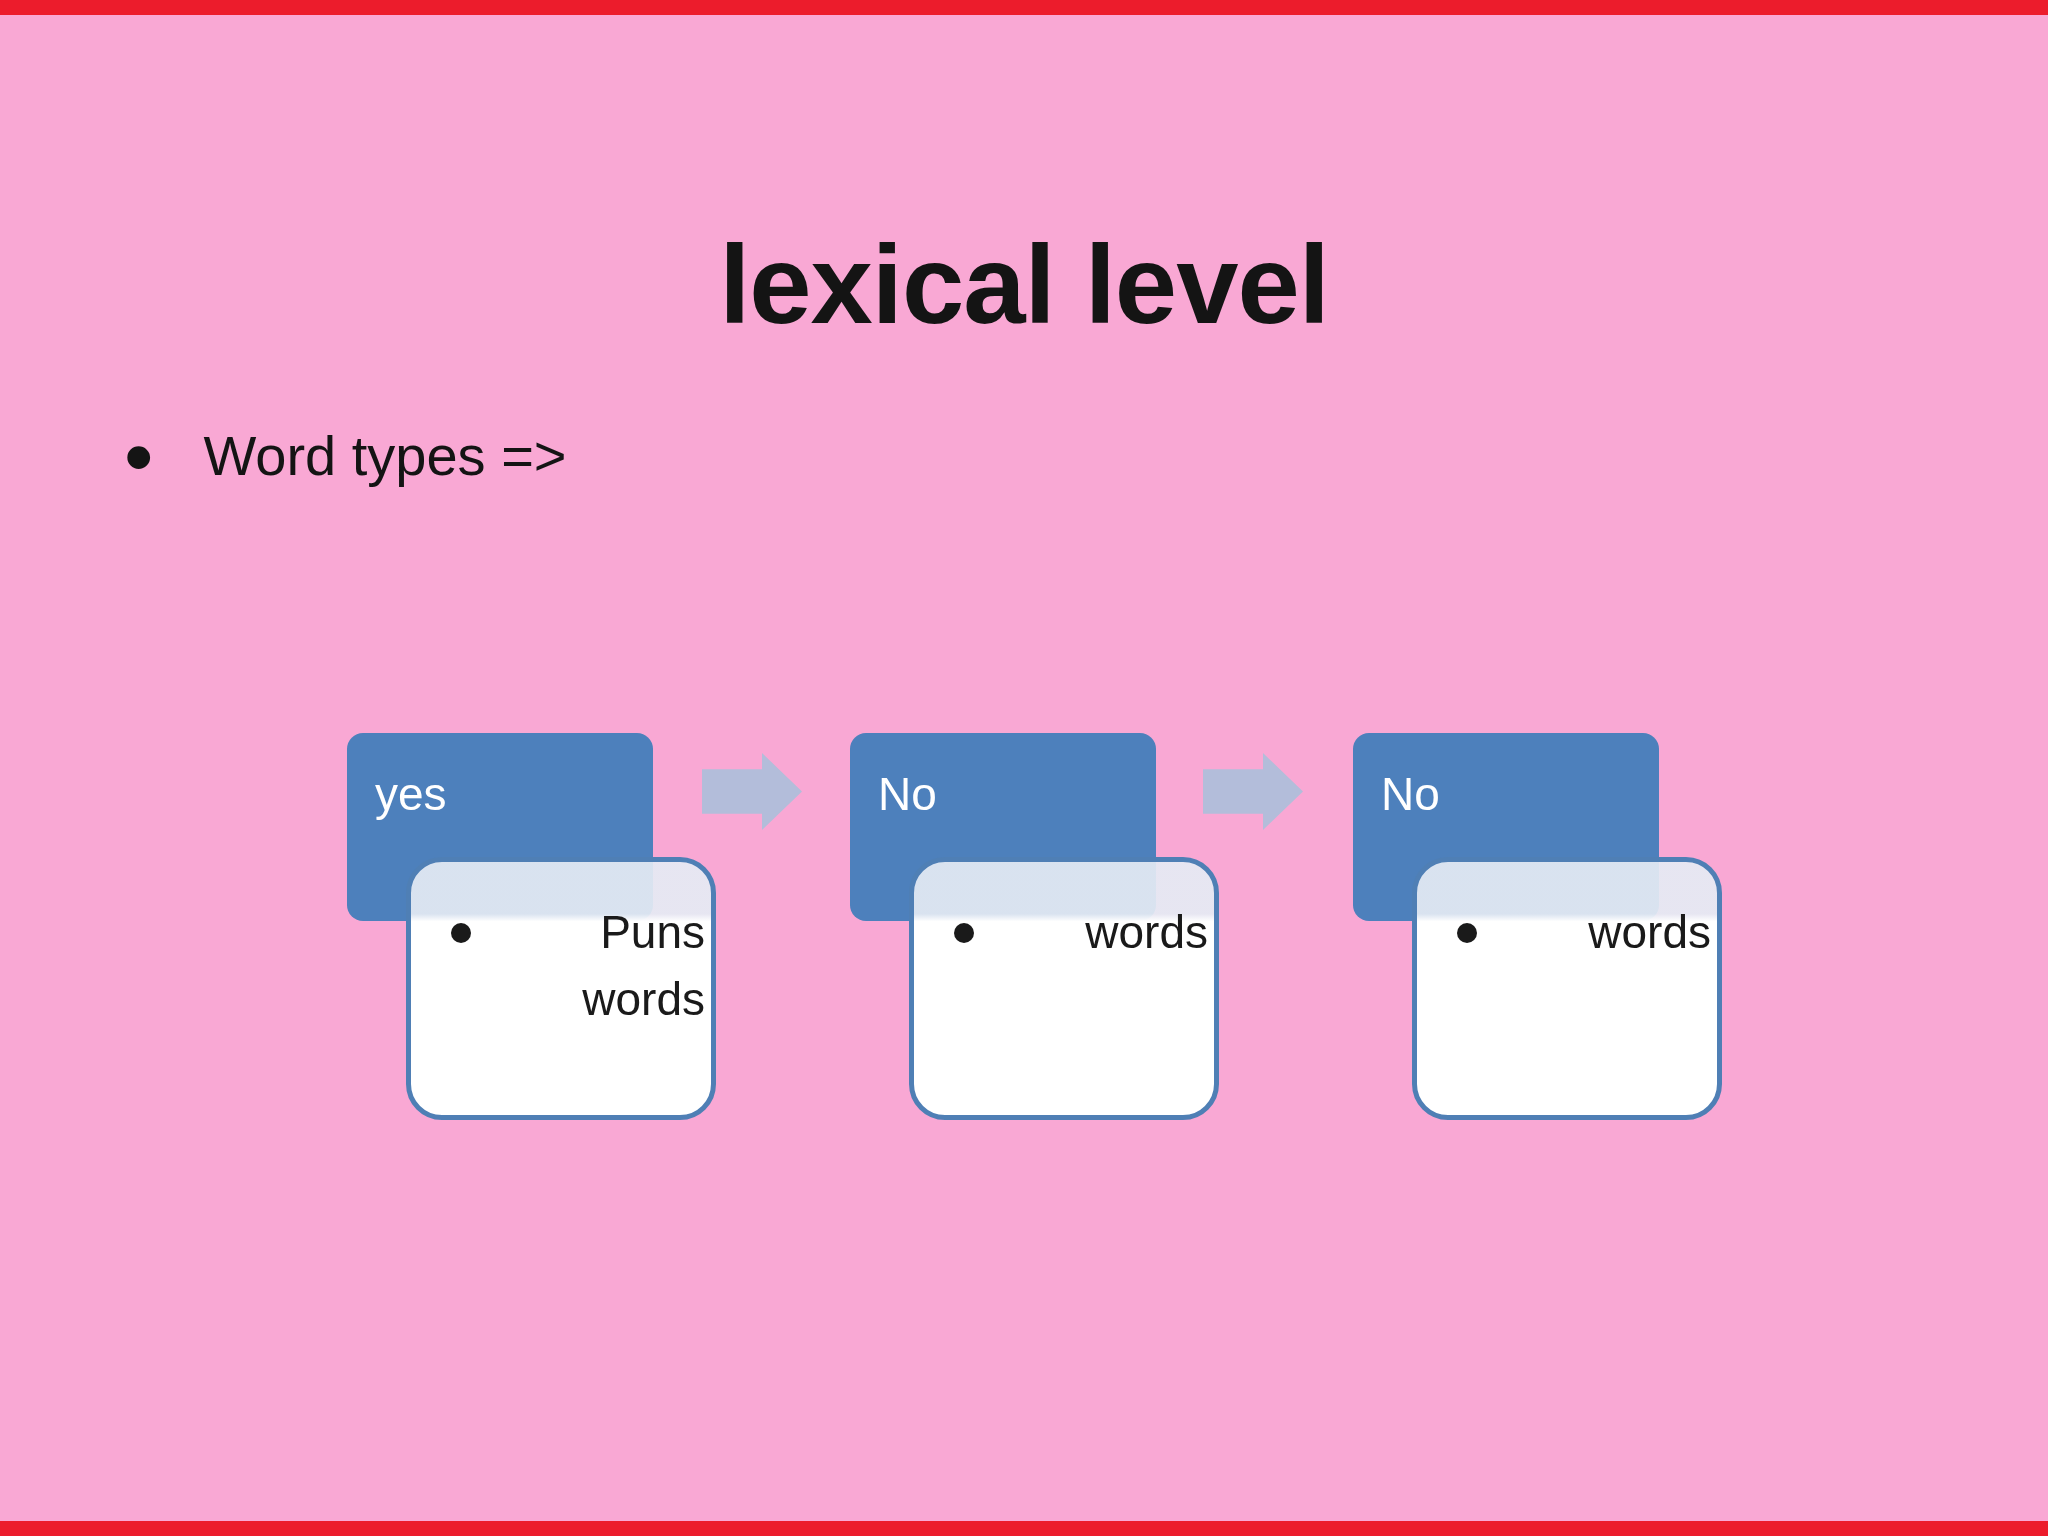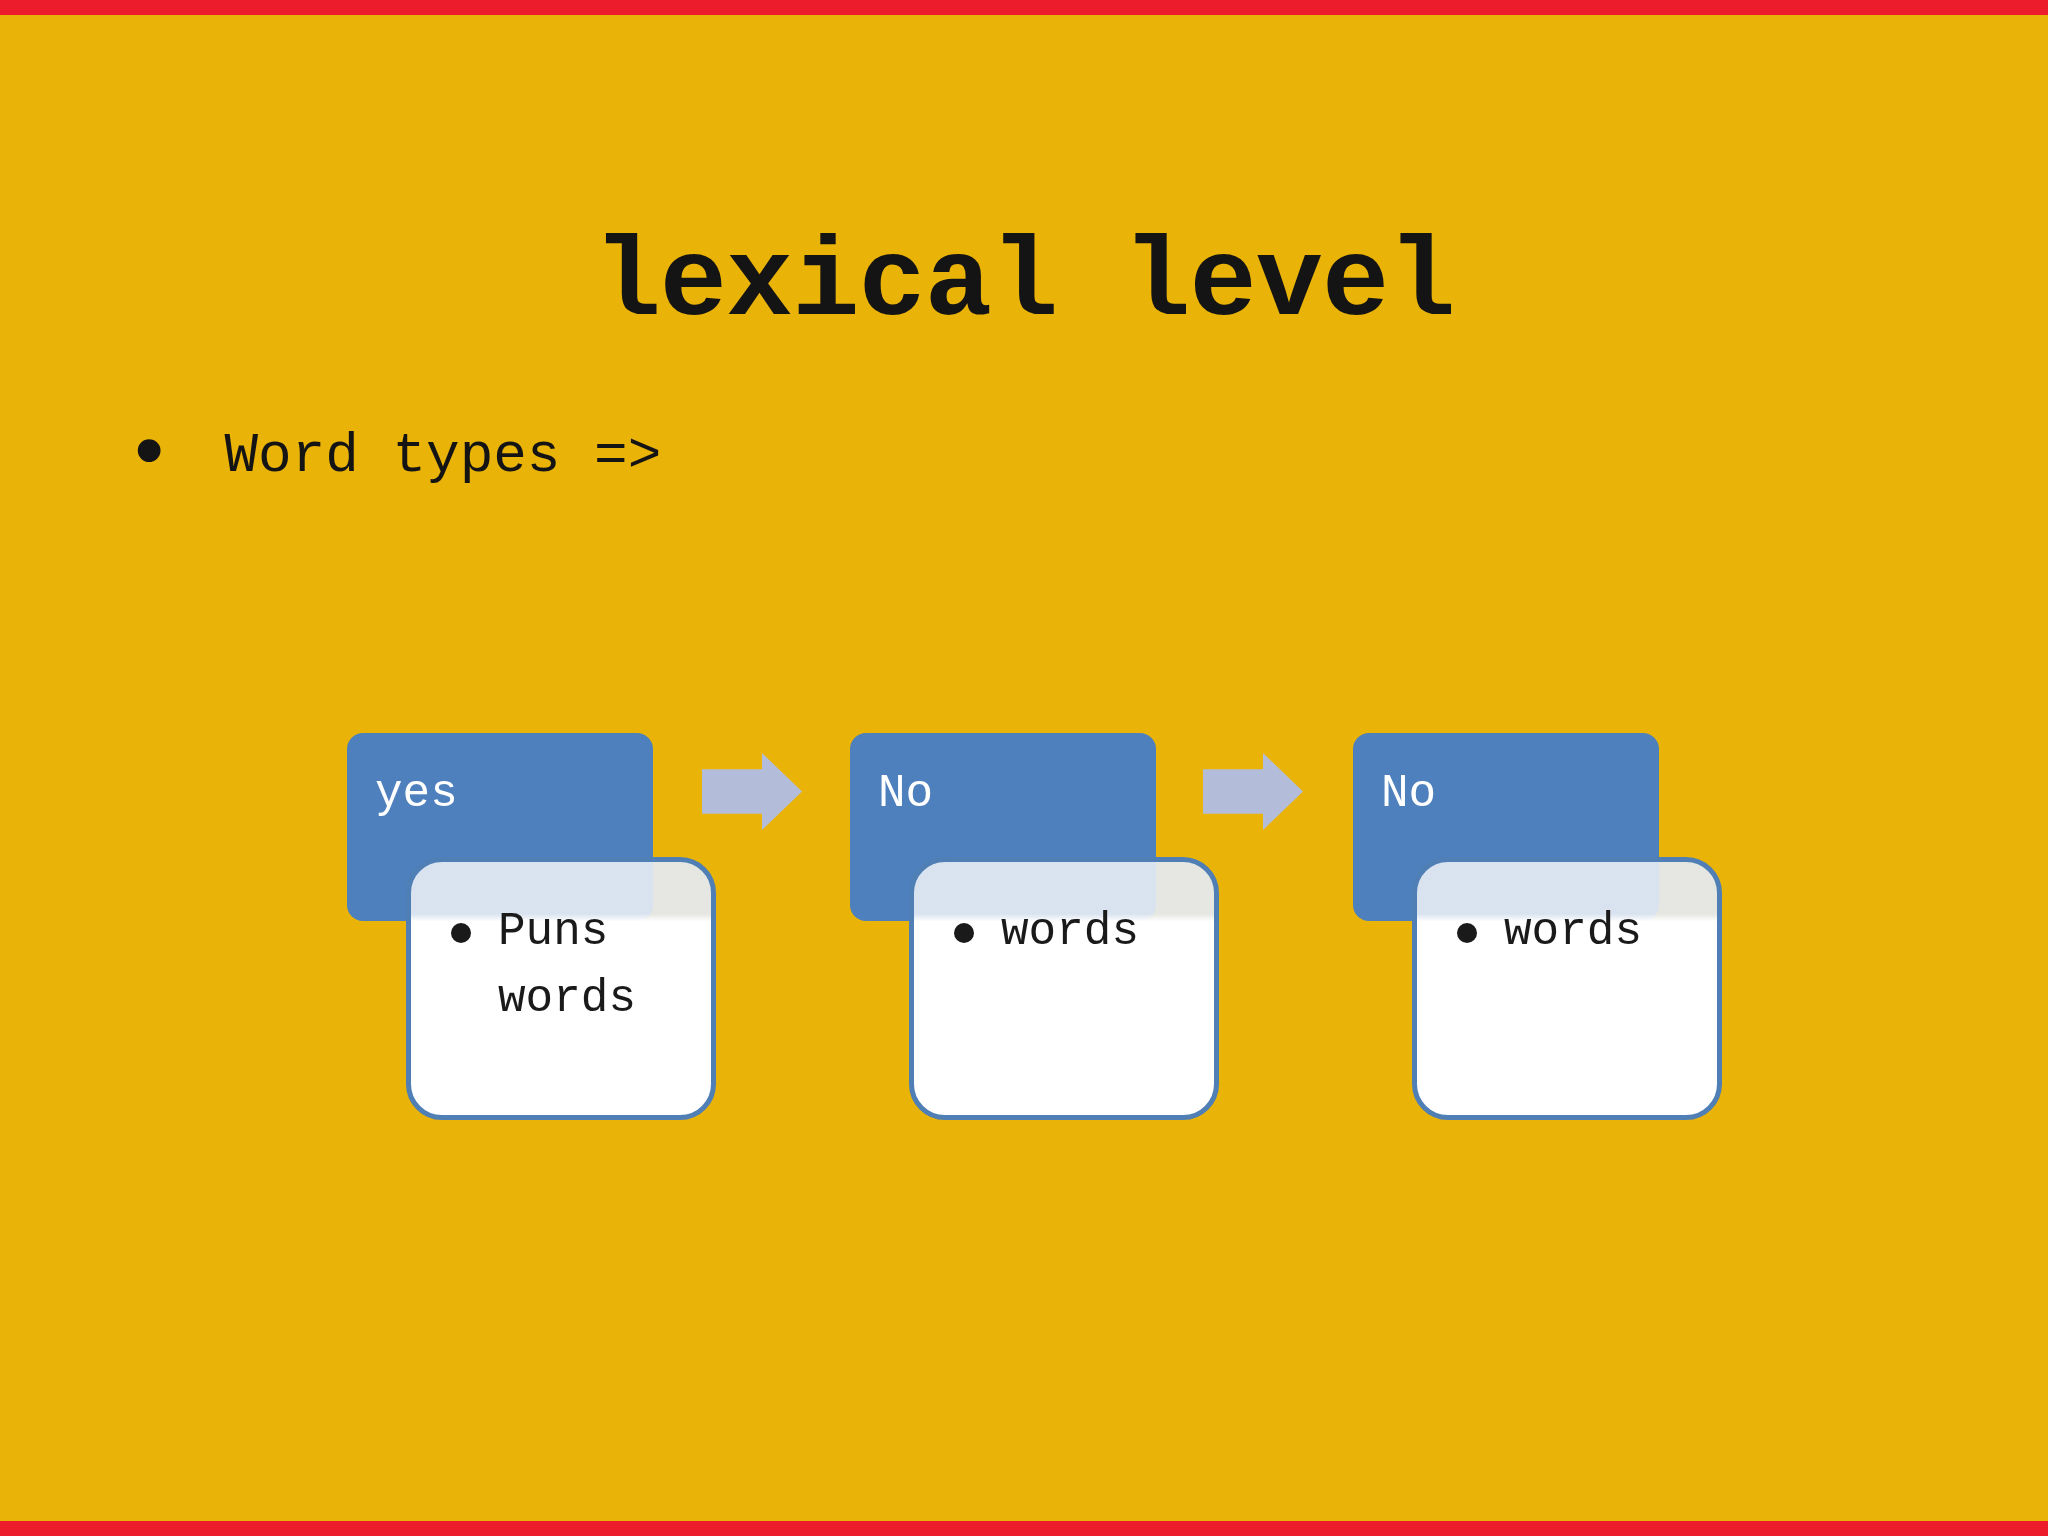--- a/index.html
+++ b/index.html
@@ -1,18 +1,18 @@
 <!DOCTYPE html>
 <html><head>
 <meta charset="utf-8">
 <style>
   html,body{margin:0;padding:0;background:#ffffff;}
   .canvas{
-    position:relative;width:2048px;height:1536px;background:#eab308;overflow:hidden;
-    font-family:Liberation Mono, monospace;
+    position:relative;width:2048px;height:1536px;background:#f9a8d4;overflow:hidden;
+    font-family:Liberation Sans, sans-serif;
   }
   .redbar{position:absolute;left:0;width:2048px;height:15px;background:#ec1c2c;}
   .redbar.top{top:0;}
   .redbar.bottom{bottom:0;}
 
   .slide-title{
     position:absolute;top:146px;left:0;width:2048px;text-align:center;
     font-size:112px;line-height:1.15;color:#141414;letter-spacing:-1px;white-space:nowrap;
   }
 
@@ -34,21 +34,21 @@
   }
   .content-box{
     position:absolute;left:59px;top:124px;width:310px;height:263px;
     box-sizing:border-box;border:5px solid #4f7fb5;border-radius:36px;
     background:linear-gradient(180deg, rgba(229,235,244,0.92) 0%, rgba(229,235,244,0.92) 20.5%, #ffffff 23.5%);
   }
   .content-list{margin:0;padding:37px 6px 0 40px;list-style:none;}
   .content-list li{
     position:relative;padding-left:47px;font-size:46px;line-height:67px;color:#1a1a1a;
   }
-  .content-list li .line{display:block;white-space:nowrap;}
+  .content-list li .line{display:block;white-space:nowrap;text-align:right;}
   .li-dot{
     position:absolute;left:0;top:24px;width:20px;height:20px;border-radius:50%;background:#1a1a1a;
   }
 
   .arrow{
     position:absolute;top:753px;width:100px;height:77px;background:#b3bdda;
     clip-path:polygon(0 21%, 60% 21%, 60% 0, 100% 50%, 60% 100%, 60% 79%, 0 79%);
   }
   .arrow.a1{left:702px;}
   .arrow.a2{left:1203px;}

